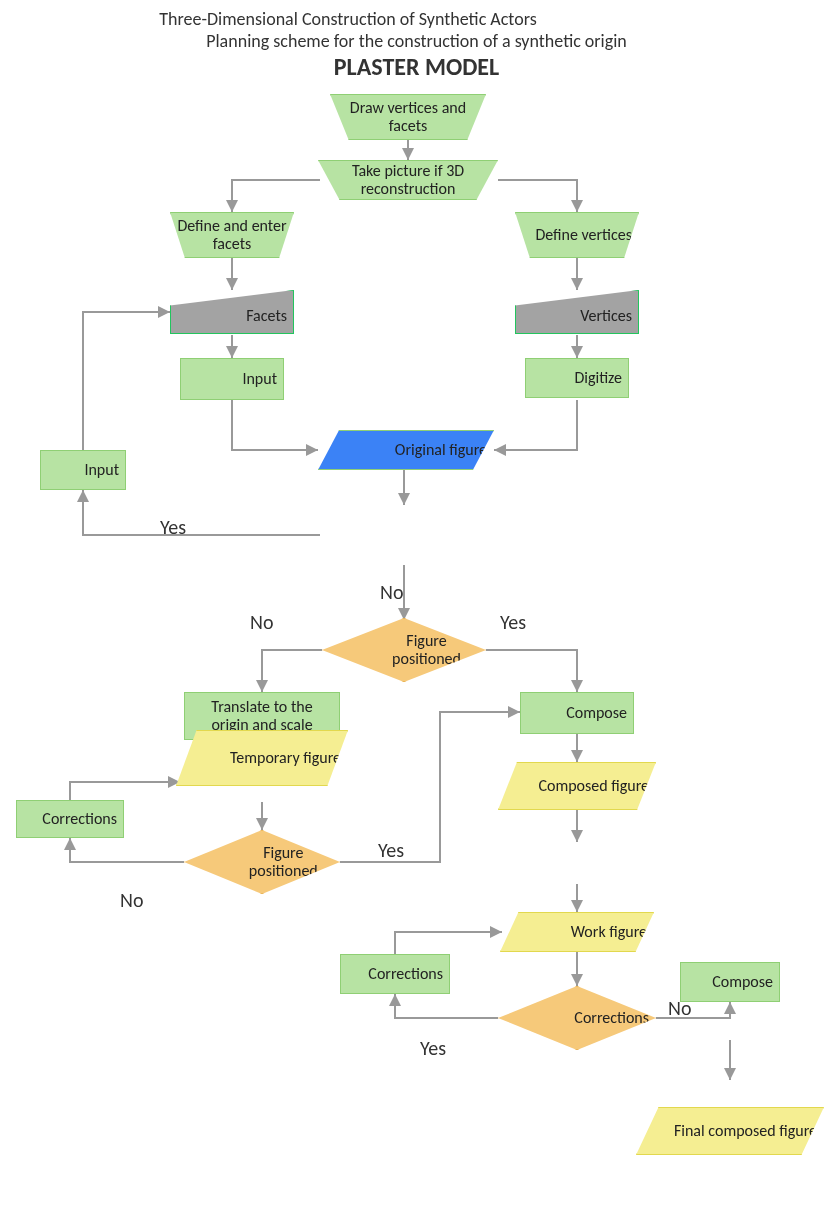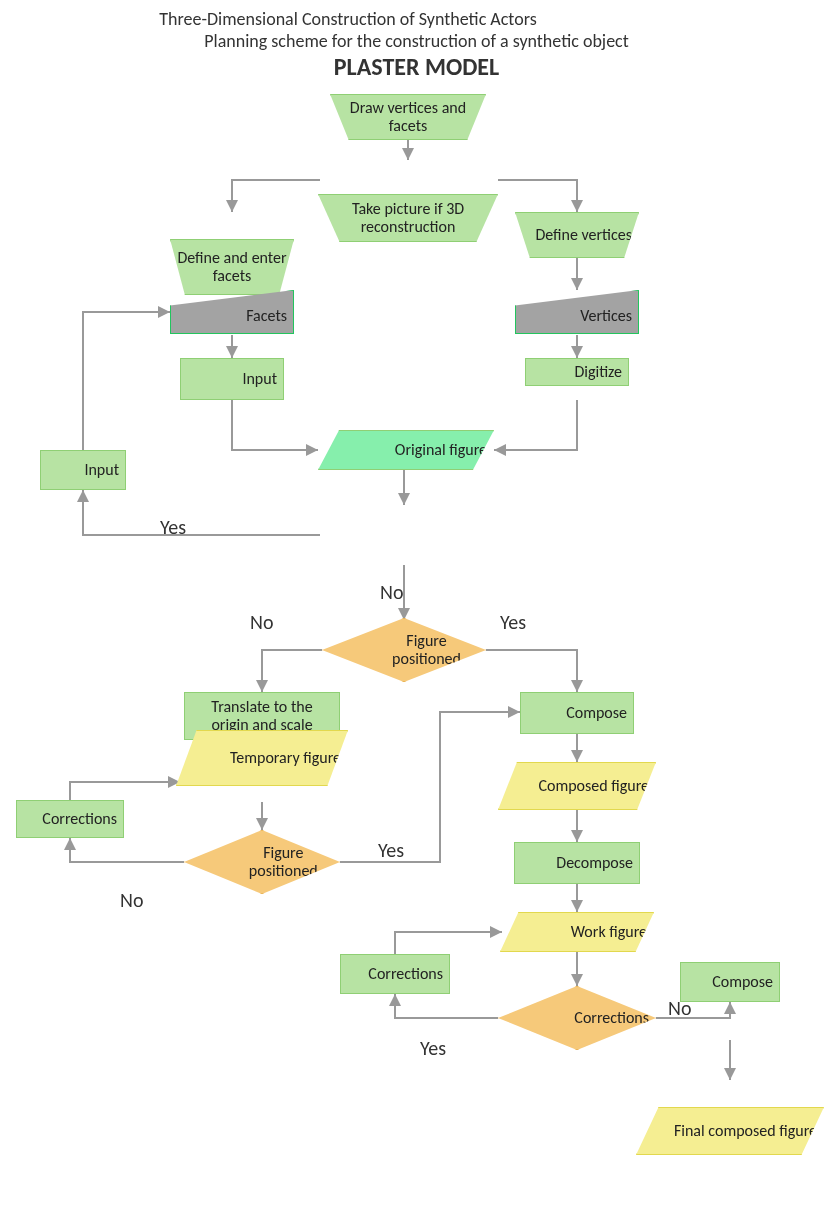--- a/index.html
+++ b/index.html
@@ -48,21 +48,21 @@
 
   
   .manin-yellow {
     background:#a3a3a3;
     border:1px solid #22c55e;
     clip-path: polygon(0% 35%, 100% 0%, 100% 100%, 0% 100%);
   }
 
   
   .para-green {
-    background:#86efac;
+    background:#3b82f6;
     border:1px solid #8fcf74;
     clip-path: polygon(12% 0%, 100% 0%, 88% 100%, 0% 100%);
   }
   
   .para-yellow {
     background:#f5ee92;
     border:1px solid #e2d84e;
     clip-path: polygon(12% 0%, 100% 0%, 88% 100%, 0% 100%);
   }
 
@@ -87,21 +87,21 @@
     height:1209px;
     pointer-events:none;
   }
 </style>
 </head>
 <body>
 
 <div class="canvas">
 
   <div class="title1">Three-Dimensional Construction of Synthetic Actors</div>
-  <div class="title2">Planning scheme for the construction of a synthetic object</div>
+  <div class="title2">Planning scheme for the construction of a synthetic origin</div>
   <div class="title3">PLASTER MODEL</div>
 
   <svg class="arrows">
     <defs>
       <marker id="ah" markerWidth="8" markerHeight="8" refX="6" refY="3" orient="auto">
         <path d="M0,0 L6,3 L0,6 Z" fill="#999"></path>
       </marker>
     </defs>
     <g stroke="#999" stroke-width="2" fill="none" marker-end="url(#ah)">
 
@@ -159,42 +159,42 @@
 
       <path d="M656,1018 L730,1018 L730,1002"></path>
 
       <path d="M730,1040 L730,1080"></path>
     </g>
   </svg>
 
   <div class="node trap-green" style="left:330px; top:94px; width:156px; height:46px;">
       <span>Draw vertices and facets</span>
     </div>
-  <div class="node trap-green" style="left:318px; top:160px; width:180px; height:48px;margin-top:34px;">
+  <div class="node trap-green" style="left:318px; top:160px; width:180px; height:40px;">
       <span>Take picture if 3D reconstruction</span>
     </div>
 
-  <div class="node trap-green" style="left:170px; top:212px; width:124px; height:56px;margin-top:27px;">
+  <div class="node trap-green" style="left:170px; top:212px; width:124px; height:46px;">
       <span>Define and enter facets</span>
     </div>
   <div class="node trap-green" style="left:515px; top:212px; width:124px; height:46px;">
       <span>Define vertices</span>
     </div>
 
   <div class="node manin-yellow" style="left:170px; top:290px; width:124px; height:44px;">
       <span style="padding-top:8px">Facets</span>
     </div>
   <div class="node manin-yellow" style="left:515px; top:290px; width:124px; height:44px;">
       <span style="padding-top:8px">Vertices</span>
     </div>
 
   <div class="node proc" style="left:180px; top:358px; width:104px; height:42px;">
       <span>Input</span>
     </div>
-  <div class="node proc" style="left:525px; top:358px; width:104px; height:28px;">
+  <div class="node proc" style="left:525px; top:358px; width:104px; height:40px;">
       <span>Digitize</span>
     </div>
 
   <div class="node proc" style="left:40px; top:450px; width:86px; height:40px;">
       <span>Input</span>
     </div>
 
   <div class="node para-green" style="left:318px; top:430px; width:176px; height:40px;">
       <span>Original figure</span>
     </div>
@@ -221,23 +221,20 @@
     </div>
 
   <div class="node proc" style="left:520px; top:692px; width:114px; height:42px;">
       <span>Compose</span>
     </div>
 
   <div class="node para-yellow" style="left:498px; top:762px; width:158px; height:48px;">
       <span>Composed figure</span>
     </div>
 
-  <div class="node proc" style="left:514px; top:842px; width:126px; height:42px;">
-      <span>Decompose</span>
-    </div>
 
   <div class="node para-yellow" style="left:500px; top:912px; width:154px; height:40px;">
       <span>Work figure</span>
     </div>
 
   <div class="node proc" style="left:340px; top:954px; width:110px; height:40px;">
       <span>Corrections</span>
     </div>
 
   <div class="node diamond" style="left:498px; top:986px; width:158px; height:64px;">

